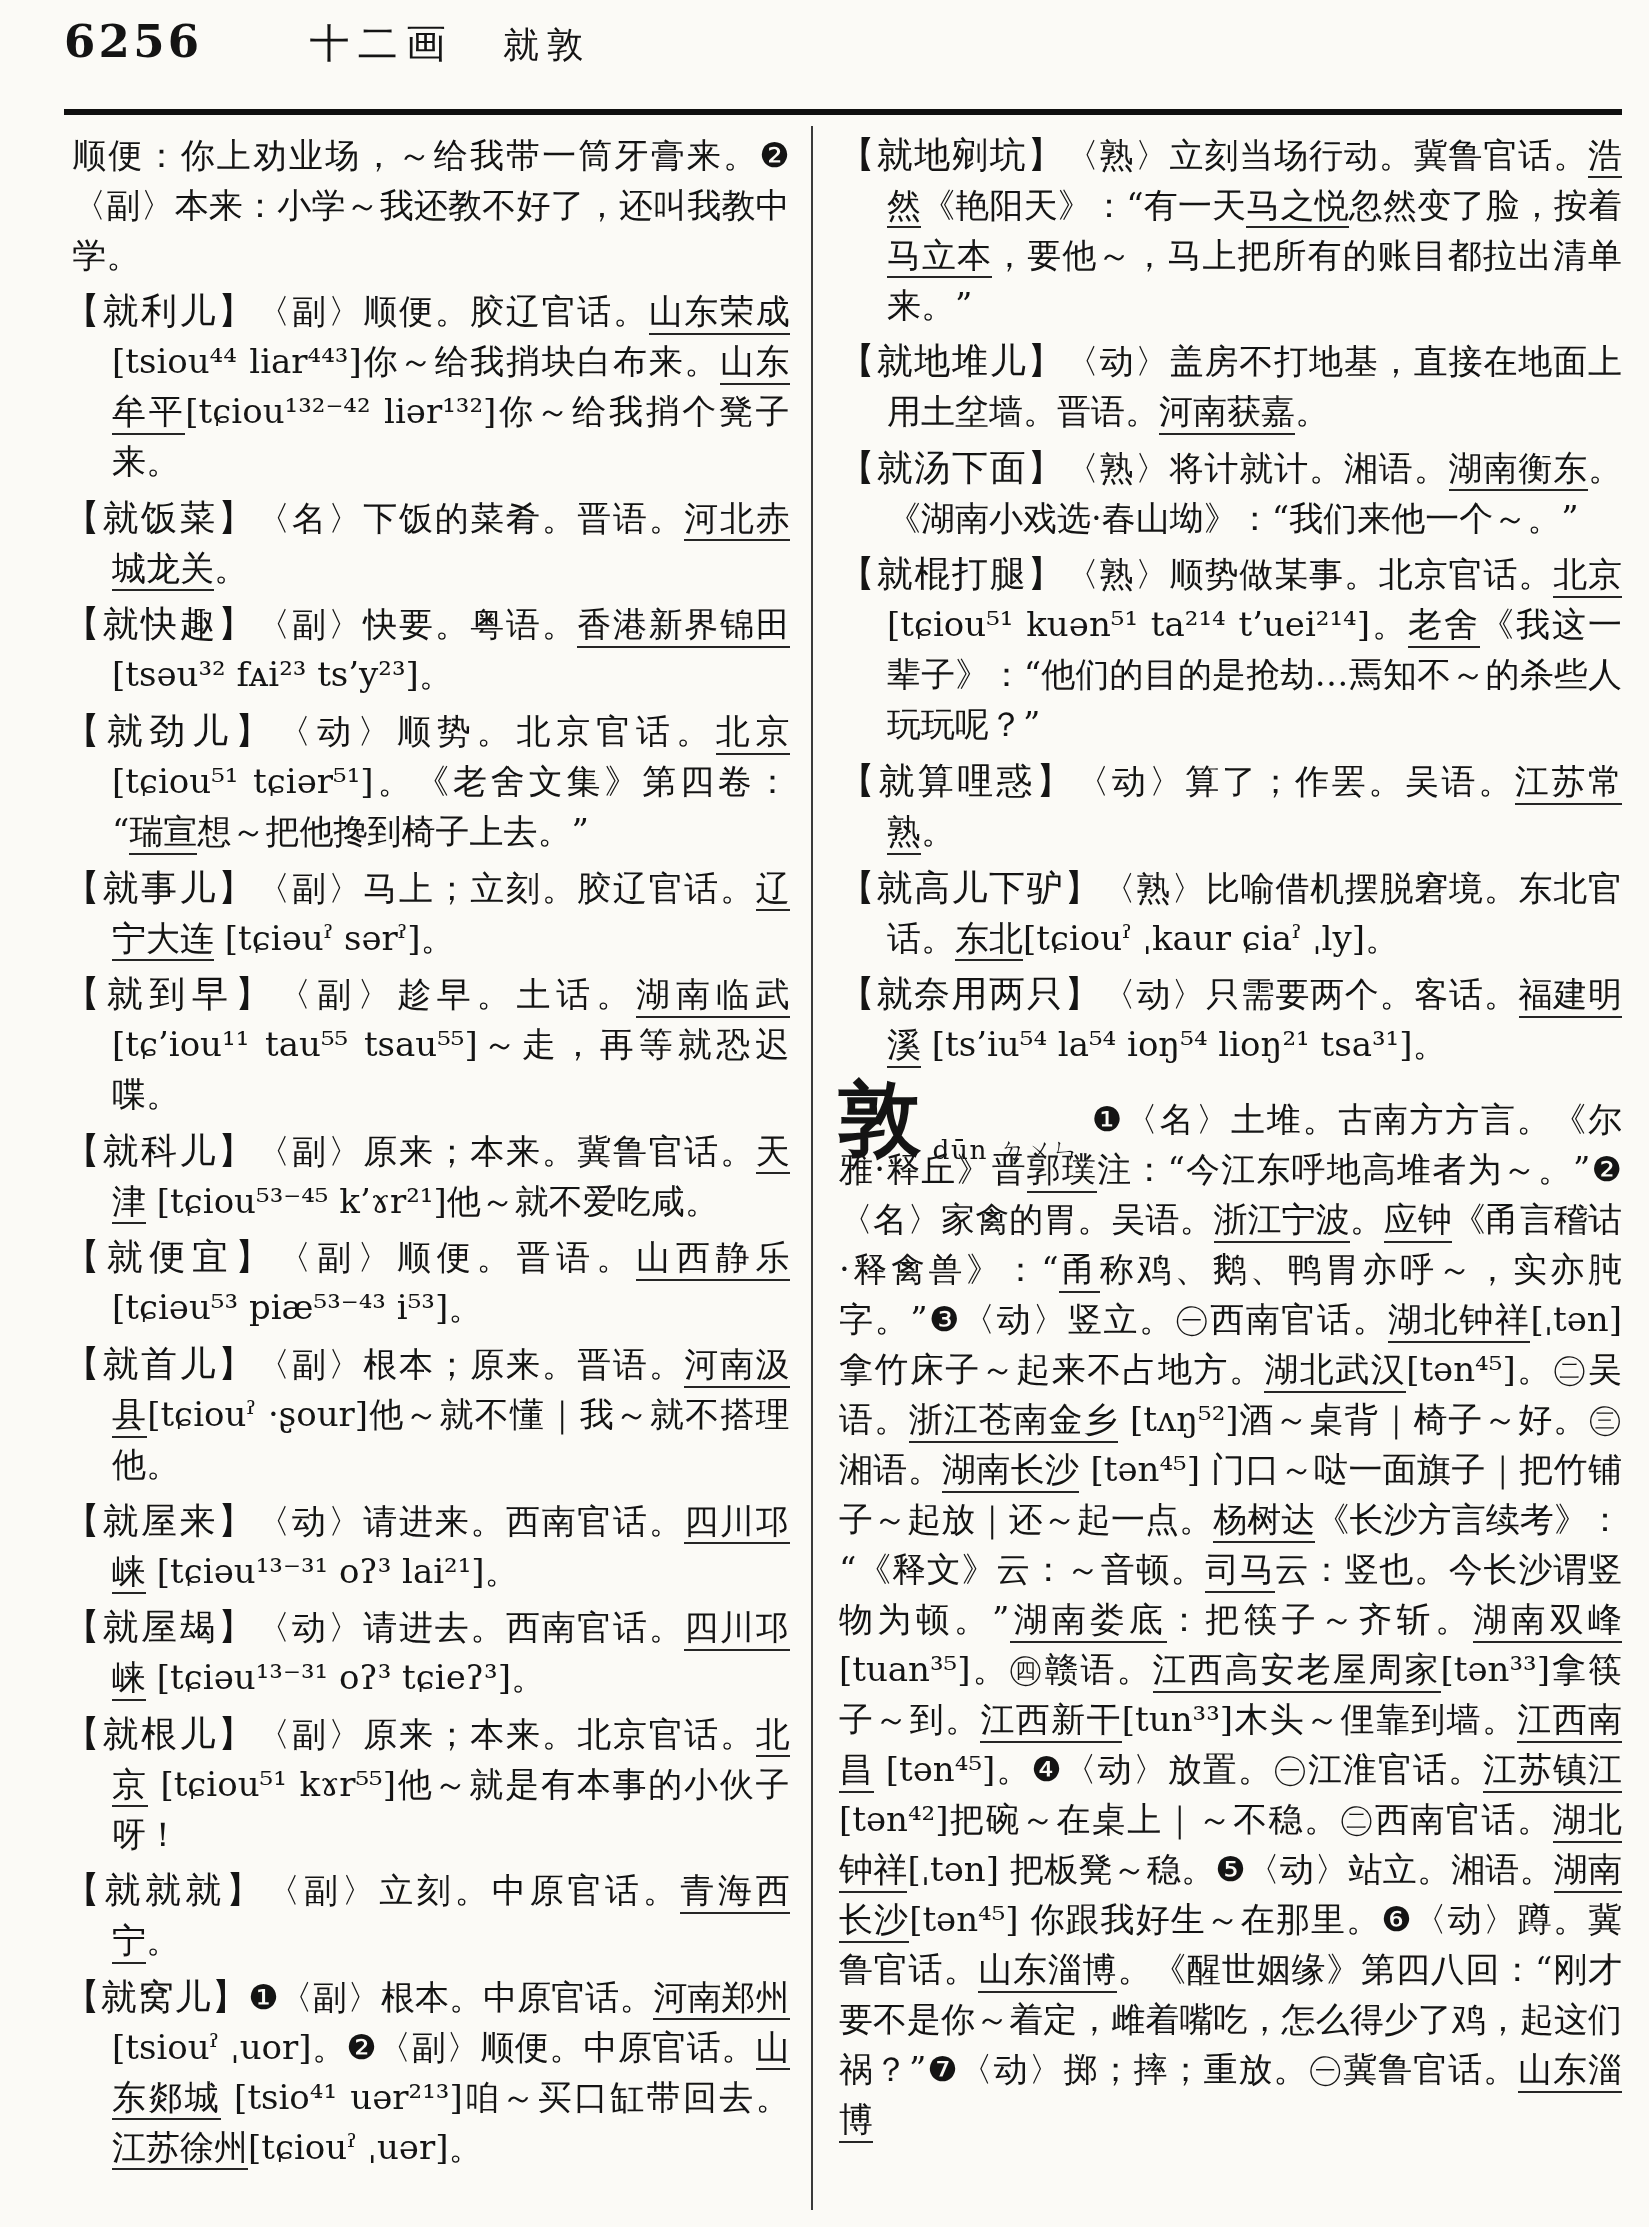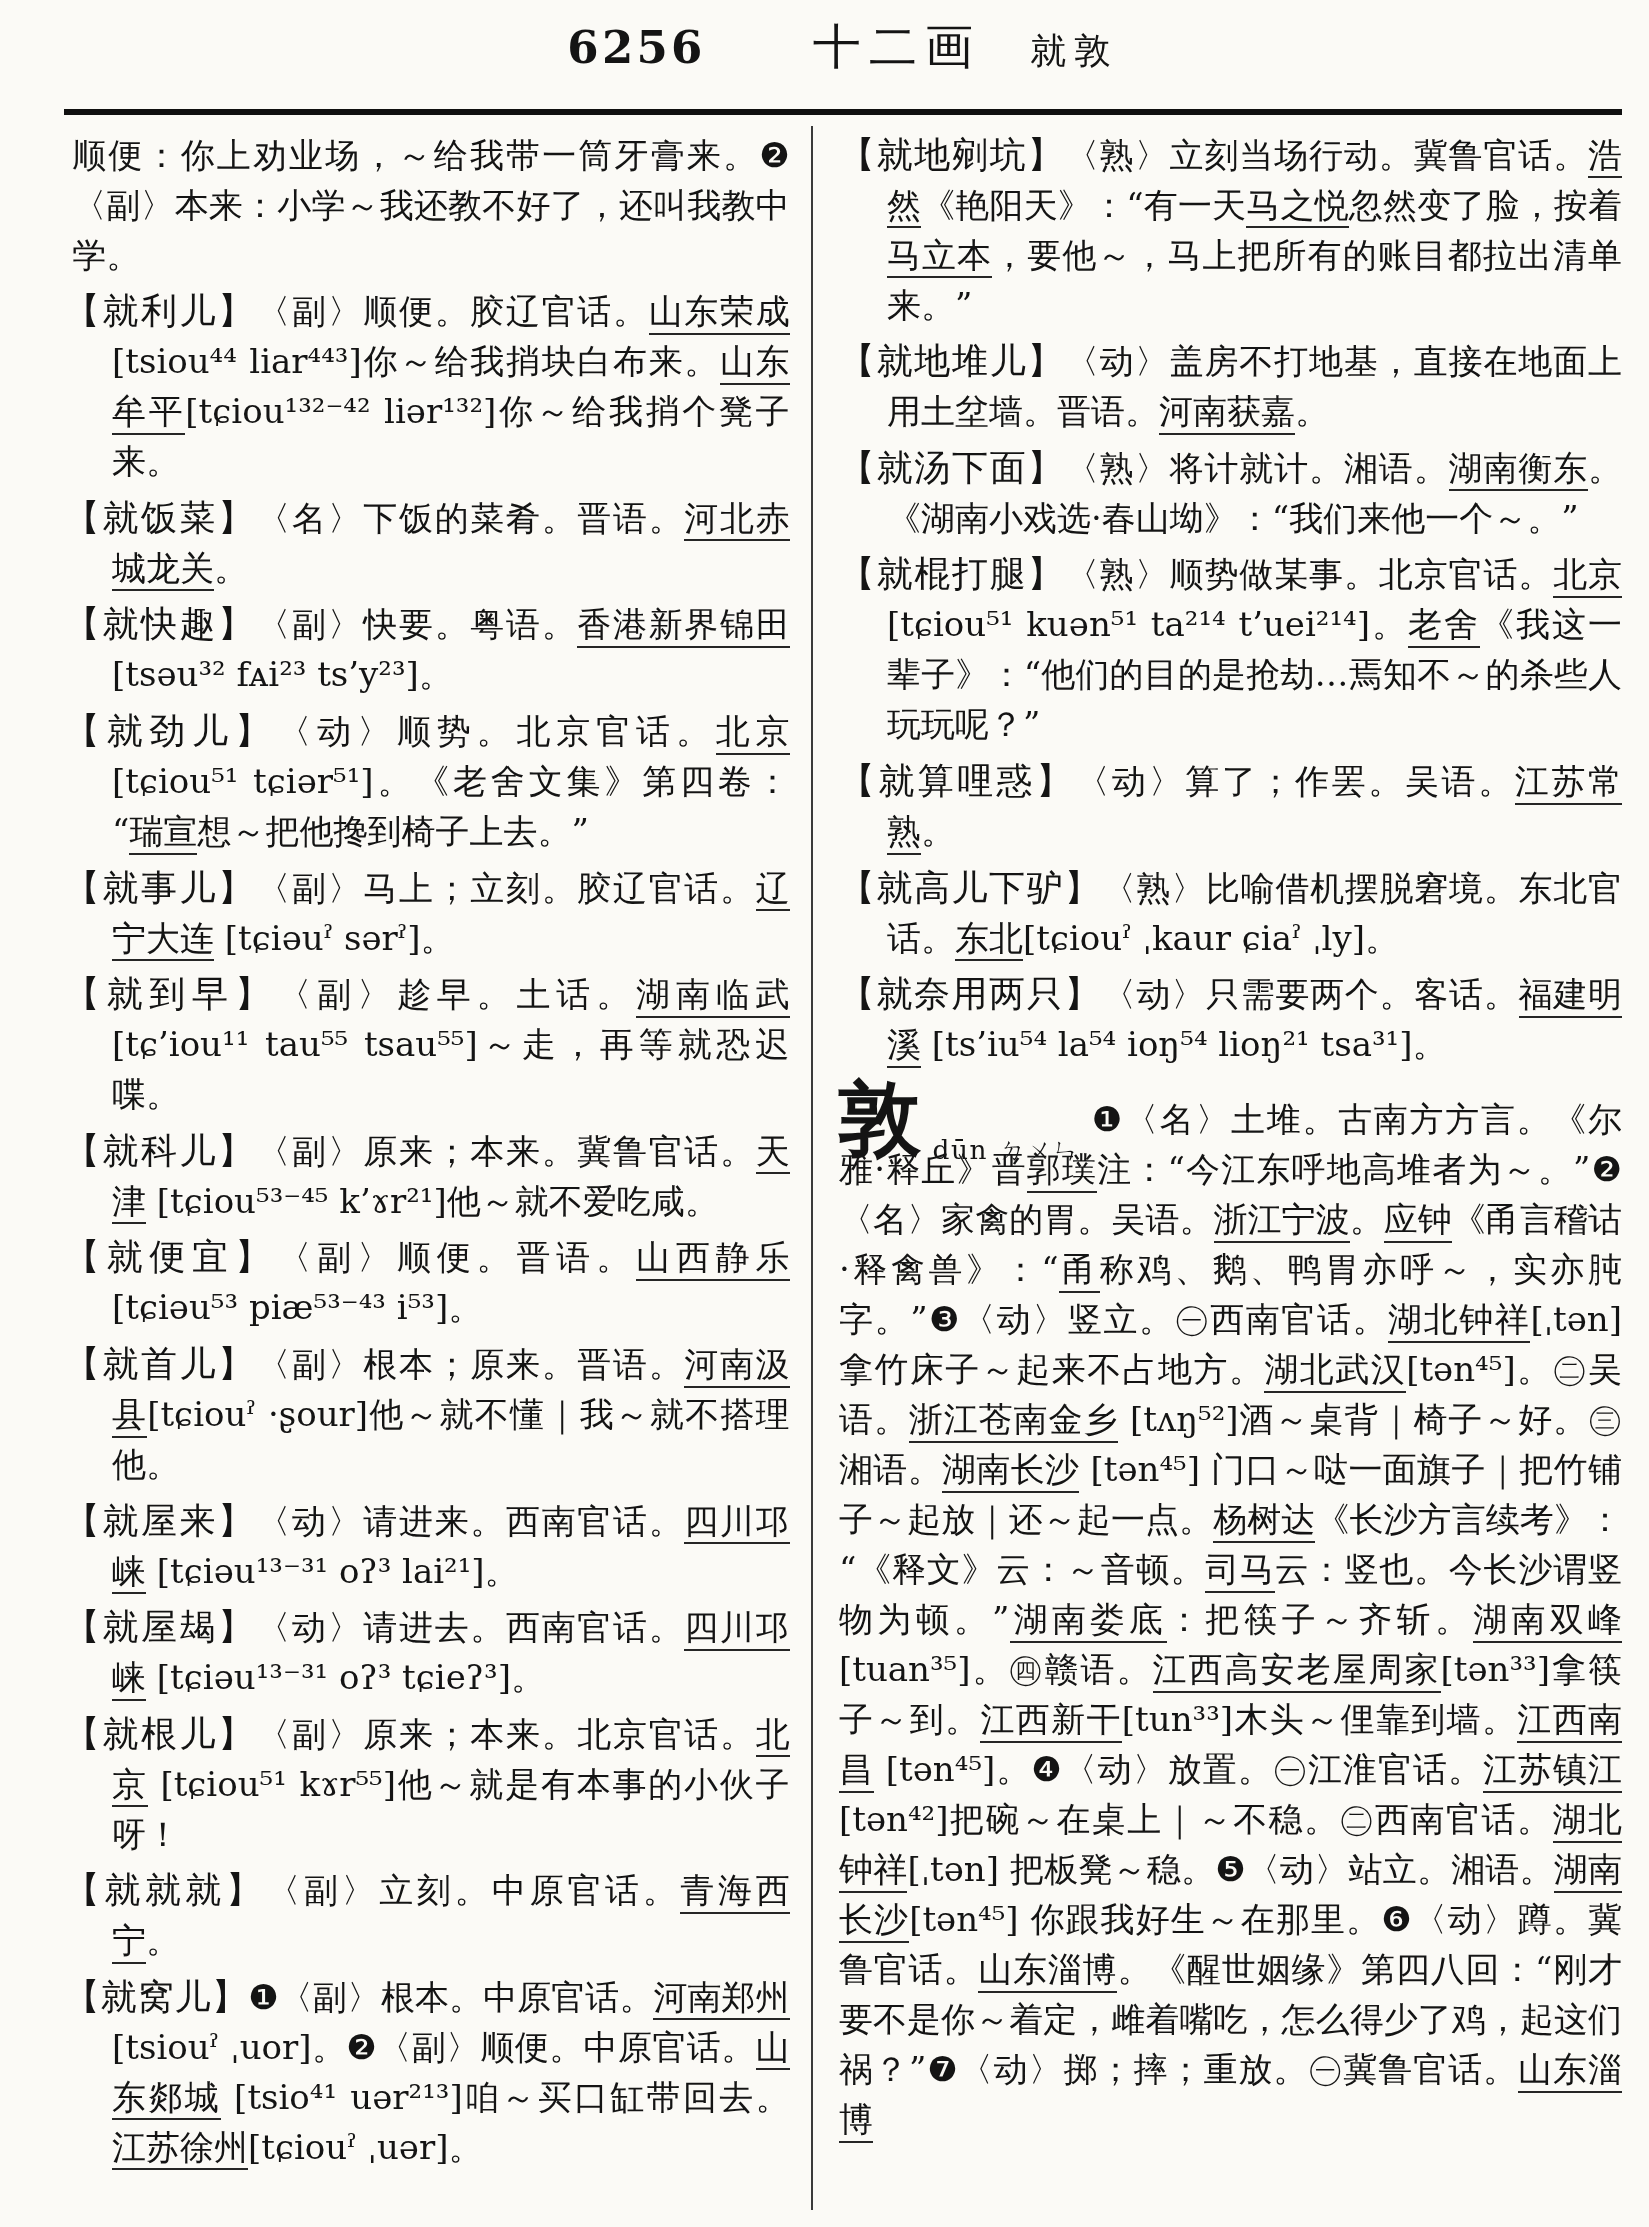--- a/index.html
+++ b/index.html
@@ -3,23 +3,23 @@
 <meta charset="utf-8">
 <style>
   html,body{margin:0;padding:0;background:#e8e6e0;}
   .page{
     position:relative; width:1650px; height:2227px; overflow:hidden;
     background:#fbfaf6; color:#141414; box-sizing:border-box;
     padding:15px 28px 0 64px;
     font-family:"DejaVu Serif","Liberation Serif",serif;
   }
   
-  .hdr{display:flex; align-items:baseline; height:79px;justify-content:center;}
+  .hdr{display:flex; align-items:baseline; height:79px;}
   .hdr .pagenum{font-size:45px; font-weight:bold; letter-spacing:3.3px;}
-  .hdr .sect{font-size:48px; margin-left:107px; letter-spacing:8.2px;}
+  .hdr .sect{font-size:40px; margin-left:107px; letter-spacing:8.2px;}
   .hdr .chars{font-size:36px; margin-left:49px; letter-spacing:8.2px;}
   .rule{height:5.8px; background:#101010; margin:15px 0 8.2px 0;}
   
   .columns{display:flex; align-items:stretch; height:2087px; overflow:hidden;}
   .col{box-sizing:border-box; overflow:hidden;}
   .col.left{width:747px; padding-right:21.4px;}
   .divider{width:1.6px; background:#3a3a3a; margin-top:3.3px;}
   .col.right{flex:1; padding-left:26.4px;}
   
   p.cont, p.entry{

